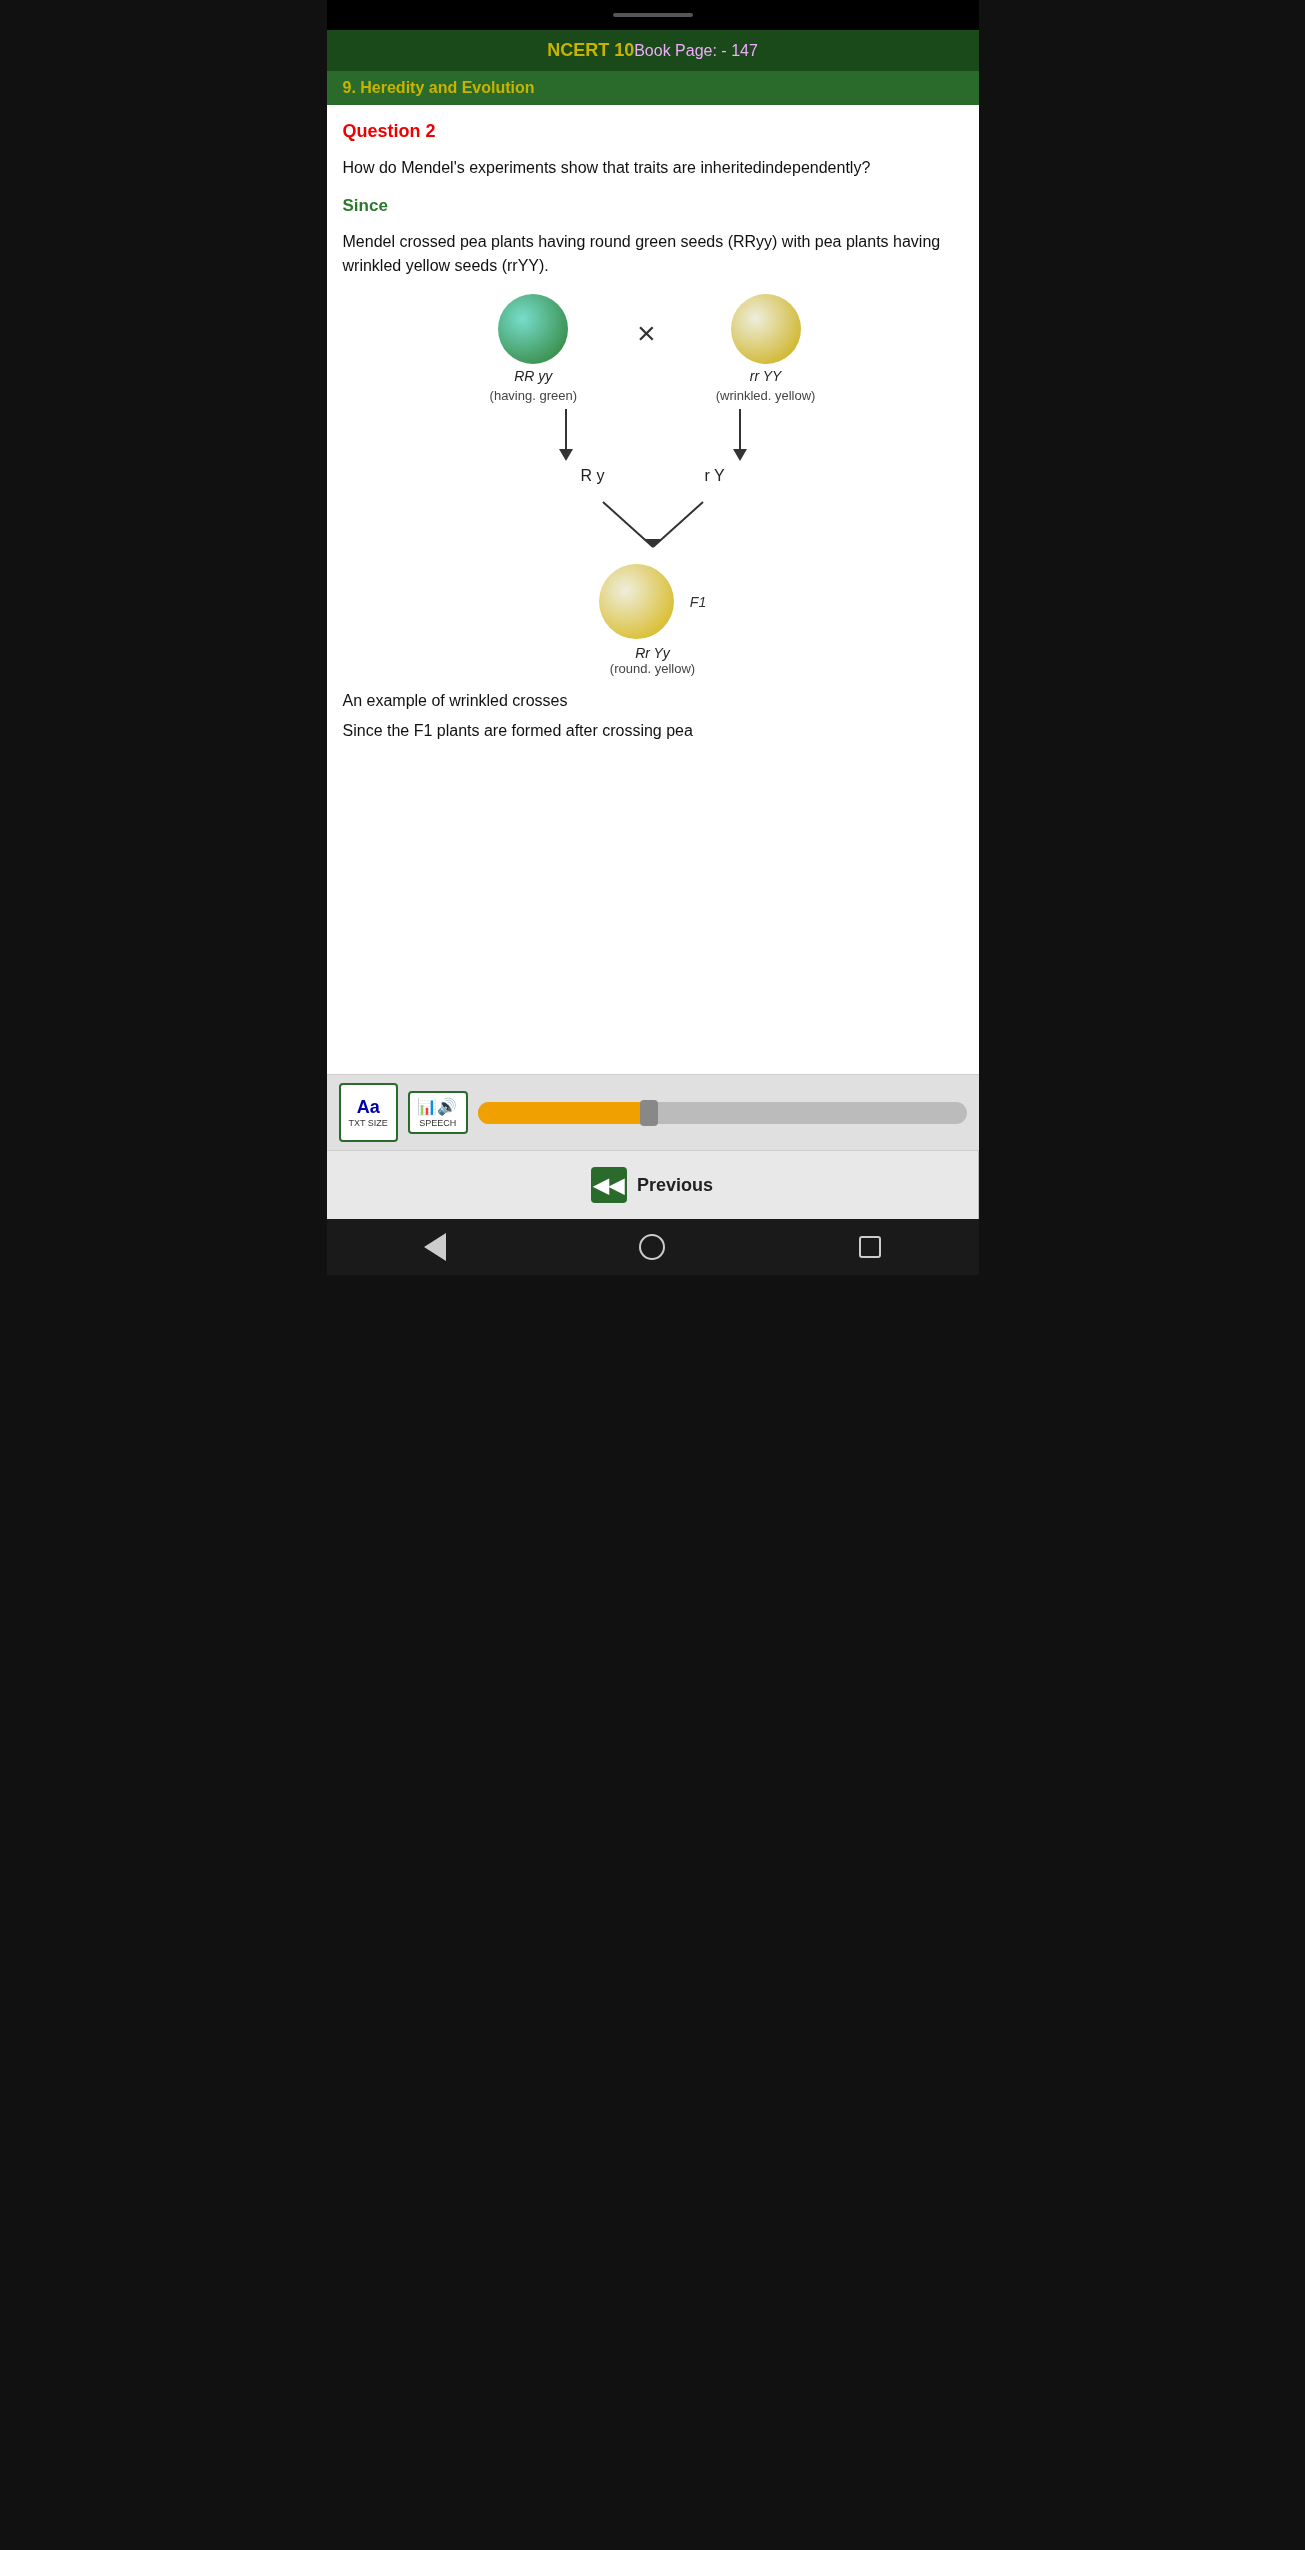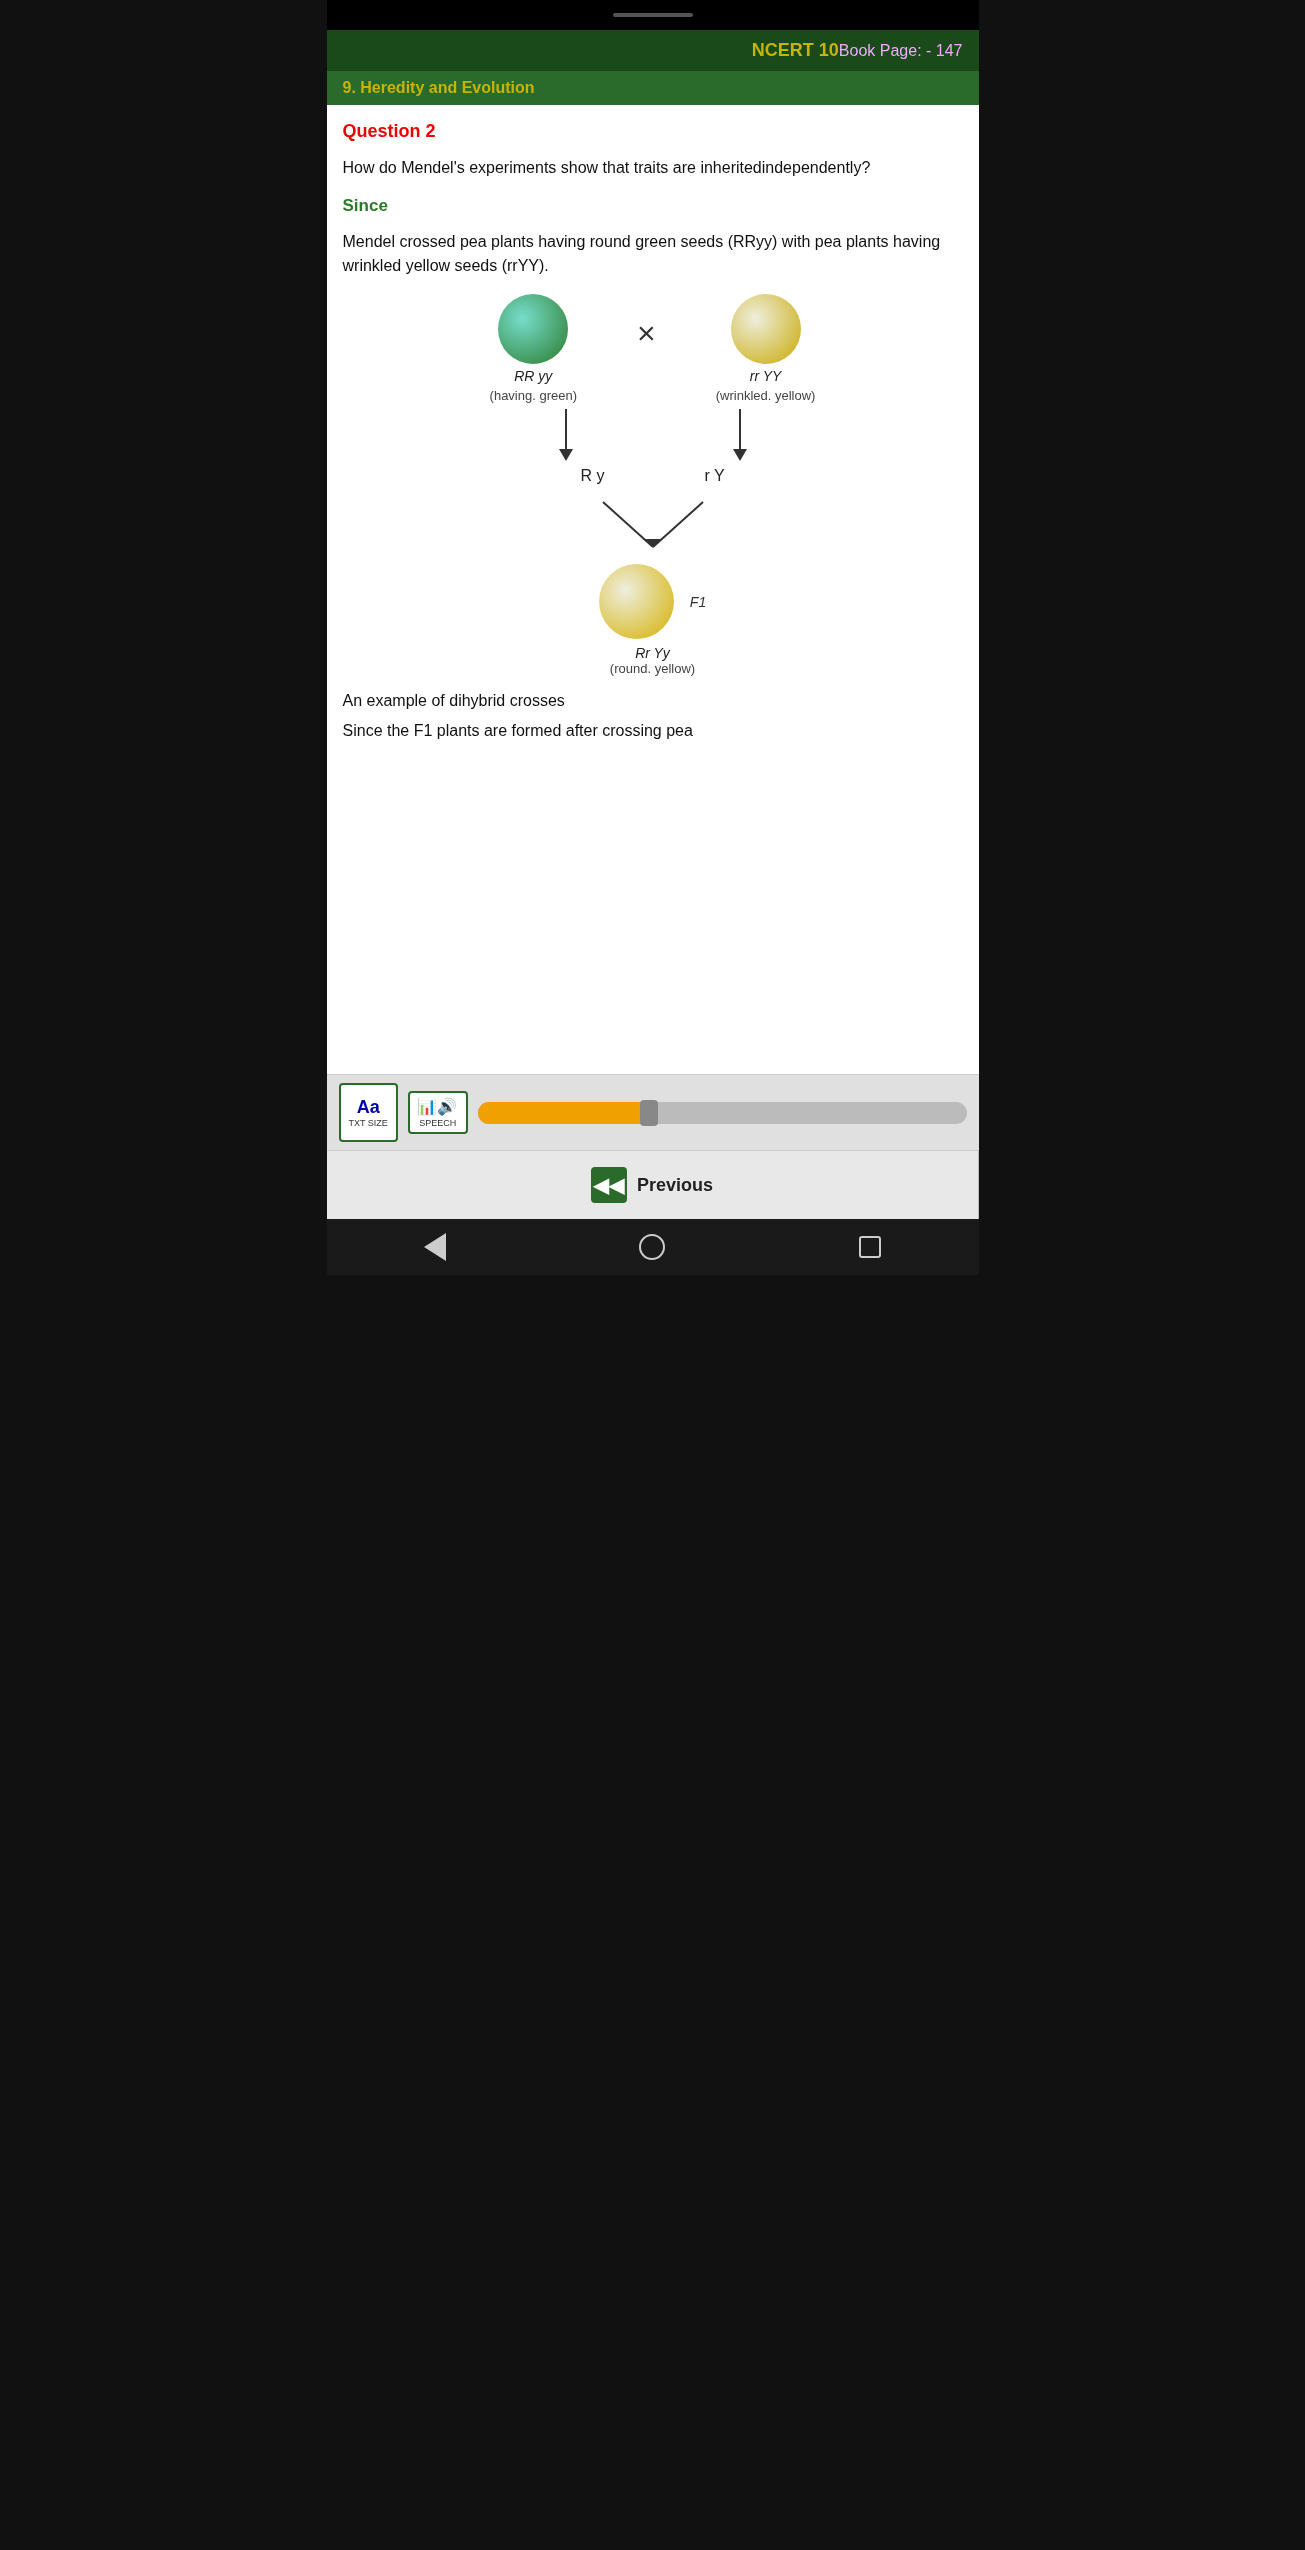--- a/index.html
+++ b/index.html
@@ -38,21 +38,21 @@
       width: 100%;
       flex: 1;
       background: #fff;
       display: flex;
       flex-direction: column;
     }
     .header-top {
       background: #1a4a1a;
       padding: 10px 16px;
       display: flex;
-      justify-content: flex-end;
+      justify-content: center;
       align-items: center;
     }
     .header-title {
       color: #c8b400;
       font-size: 18px;
       font-weight: bold;
     }
     .header-page {
       color: #f0abfc;
       font-size: 16px;
@@ -429,21 +429,21 @@
           <div class="f1-seed-row">
             <div class="seed-yellow-f1"></div>
             <span class="f1-label-inline">F1</span>
           </div>
           <div class="label-genotype" style="margin-top:6px;">Rr Yy</div>
           <div class="label-phenotype">(round. yellow)</div>
         </div>
 
       </div>
 
-      <div class="example-text">An example of dihybrid crosses</div>
+      <div class="example-text">An example of wrinkled crosses</div>
 
       <div class="since-text">Since the F1 plants are formed after crossing pea</div>
 
     </div>
 
     <div class="toolbar">
       <div class="txt-size-btn">
         <span class="txt-size-icon">Aa</span>
         <span class="txt-size-label">TXT SIZE</span>
       </div>

